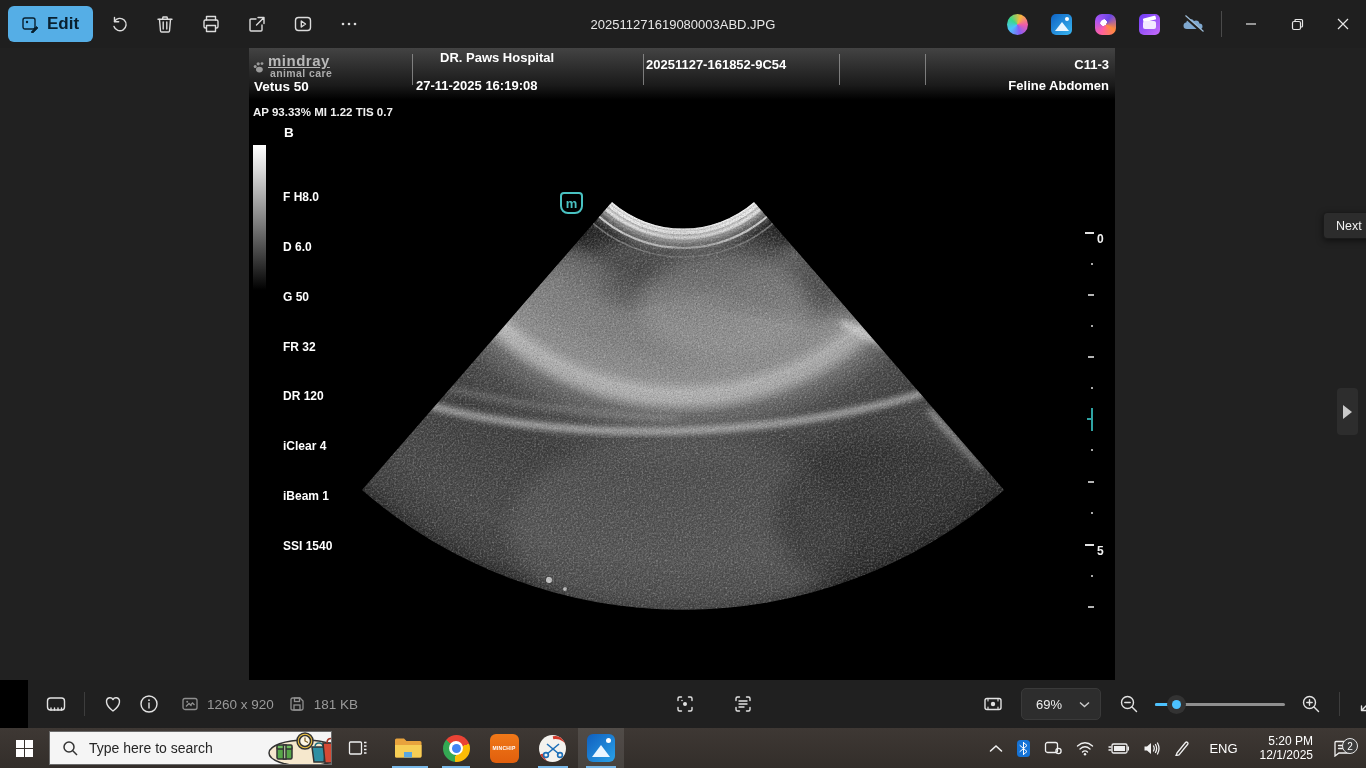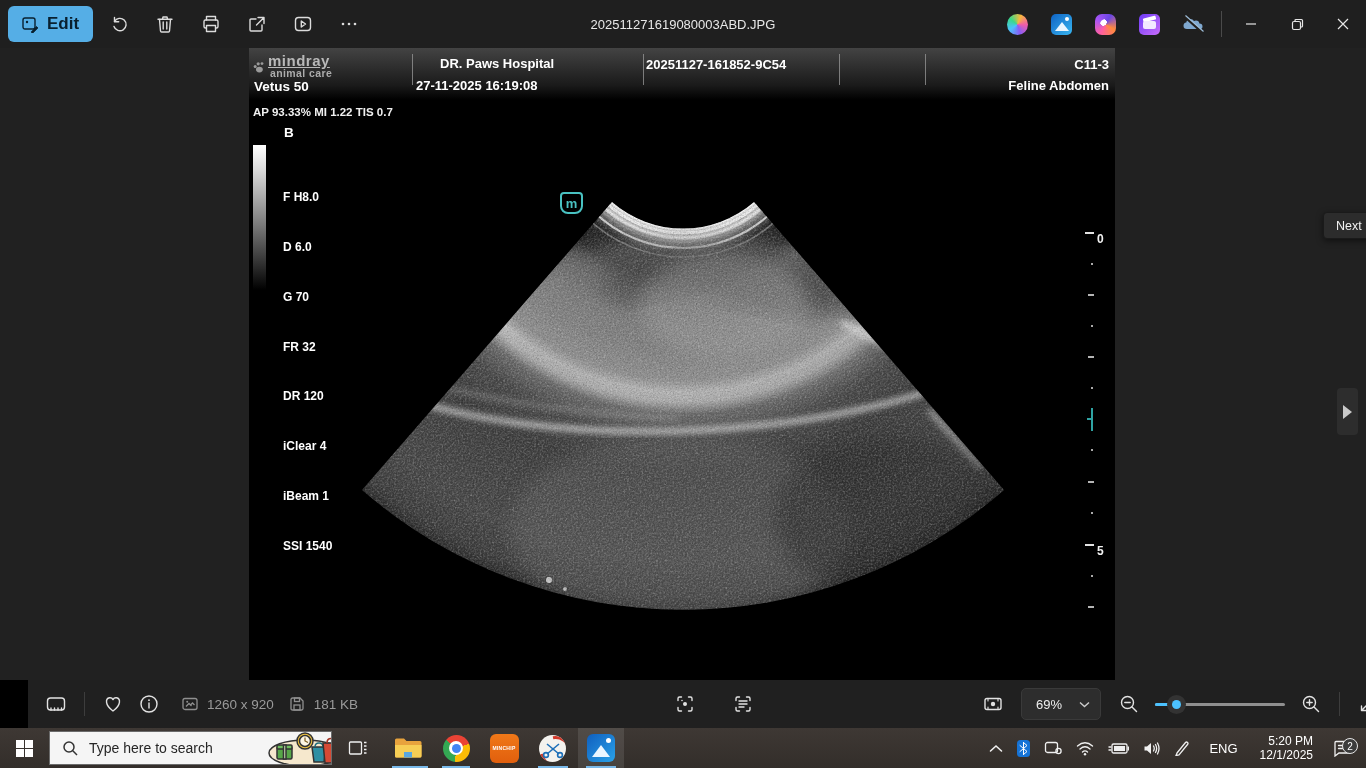--- a/index.html
+++ b/index.html
@@ -28,21 +28,21 @@
   .ic-clipchamp::after { content:""; position:absolute; left:4px; top:7px; width:13px; height:8px; background:#f2e9ff; border-radius:2px; }
   .ic-clipchamp::before { content:""; position:absolute; left:4px; top:3px; width:13px; height:4px; background:#fff; border-radius:1px; transform:rotate(-14deg); }
   .ic-onedrive { position:relative; width:24px; height:20px; }
 
   
   .viewer { position:absolute; left:0; top:48px; width:1366px; height:632px; background:#212121; }
   .photo { position:absolute; left:249px; top:0; width:866px; height:632px; background:#000; overflow:hidden; }
 
   .us-header { position:absolute; left:0; top:0; width:866px; height:52px; background:linear-gradient(#434343,#1a1a1a 72%,rgba(0,0,0,0)); color:#fff; font-weight:700; font-size:13px; }
   .us-col-div { position:absolute; top:6px; height:31px; width:1px; background:#9a9a9a; opacity:.75; }
-  .ush-hospital { position:absolute; left:167px; top:8px;padding-left:24px; }
+  .ush-hospital { position:absolute; left:167px; top:2px;padding-left:24px; }
   .ush-datetime { position:absolute; left:167px; top:30px; }
   .ush-examid  { position:absolute; left:397px; top:9px; }
   .ush-probe   { position:absolute; right:6px; top:9px; text-align:right; }
   .ush-preset  { position:absolute; right:6px; top:30px; text-align:right; }
   .brand-name { position:absolute; left:19px; top:4px; color:#b9b9b9; font-size:15px; font-weight:700; letter-spacing:.5px;text-decoration:underline; }
   .brand-tag  { position:absolute; left:21px; top:19px; color:#ababab; font-size:10.5px; font-weight:700; letter-spacing:.4px; }
   .brand-model{ position:absolute; left:5px; top:31px; color:#fff; font-size:13.5px; }
 
   .us-status { position:absolute; left:4px; top:58px; color:#f0f0f0; font-weight:700; font-size:11.5px; }
   .us-mode { position:absolute; left:35px; top:77px; color:#fff; font-weight:700; font-size:13.5px; }
@@ -296,21 +296,21 @@
       <span class="ush-probe">C11-3</span>
       <span class="ush-preset">Feline Abdomen</span>
     </div>
 
     <div class="us-status">AP 93.33%  MI 1.22 TIS 0.7</div>
     <div class="us-mode">B</div>
     <div class="grayscale-bar"></div>
     <div class="us-params">
       <div>F H8.0</div>
       <div>D 6.0</div>
-      <div>G 70</div>
+      <div>G 50</div>
       <div>FR 32</div>
       <div>DR 120</div>
       <div>iClear 4</div>
       <div>iBeam 1</div>
       <div>SSI 1540</div>
     </div>
     <div class="us-marker">m</div>
 
     <div class="us-ruler">
       <div class="tick big" style="top:184px"></div>

